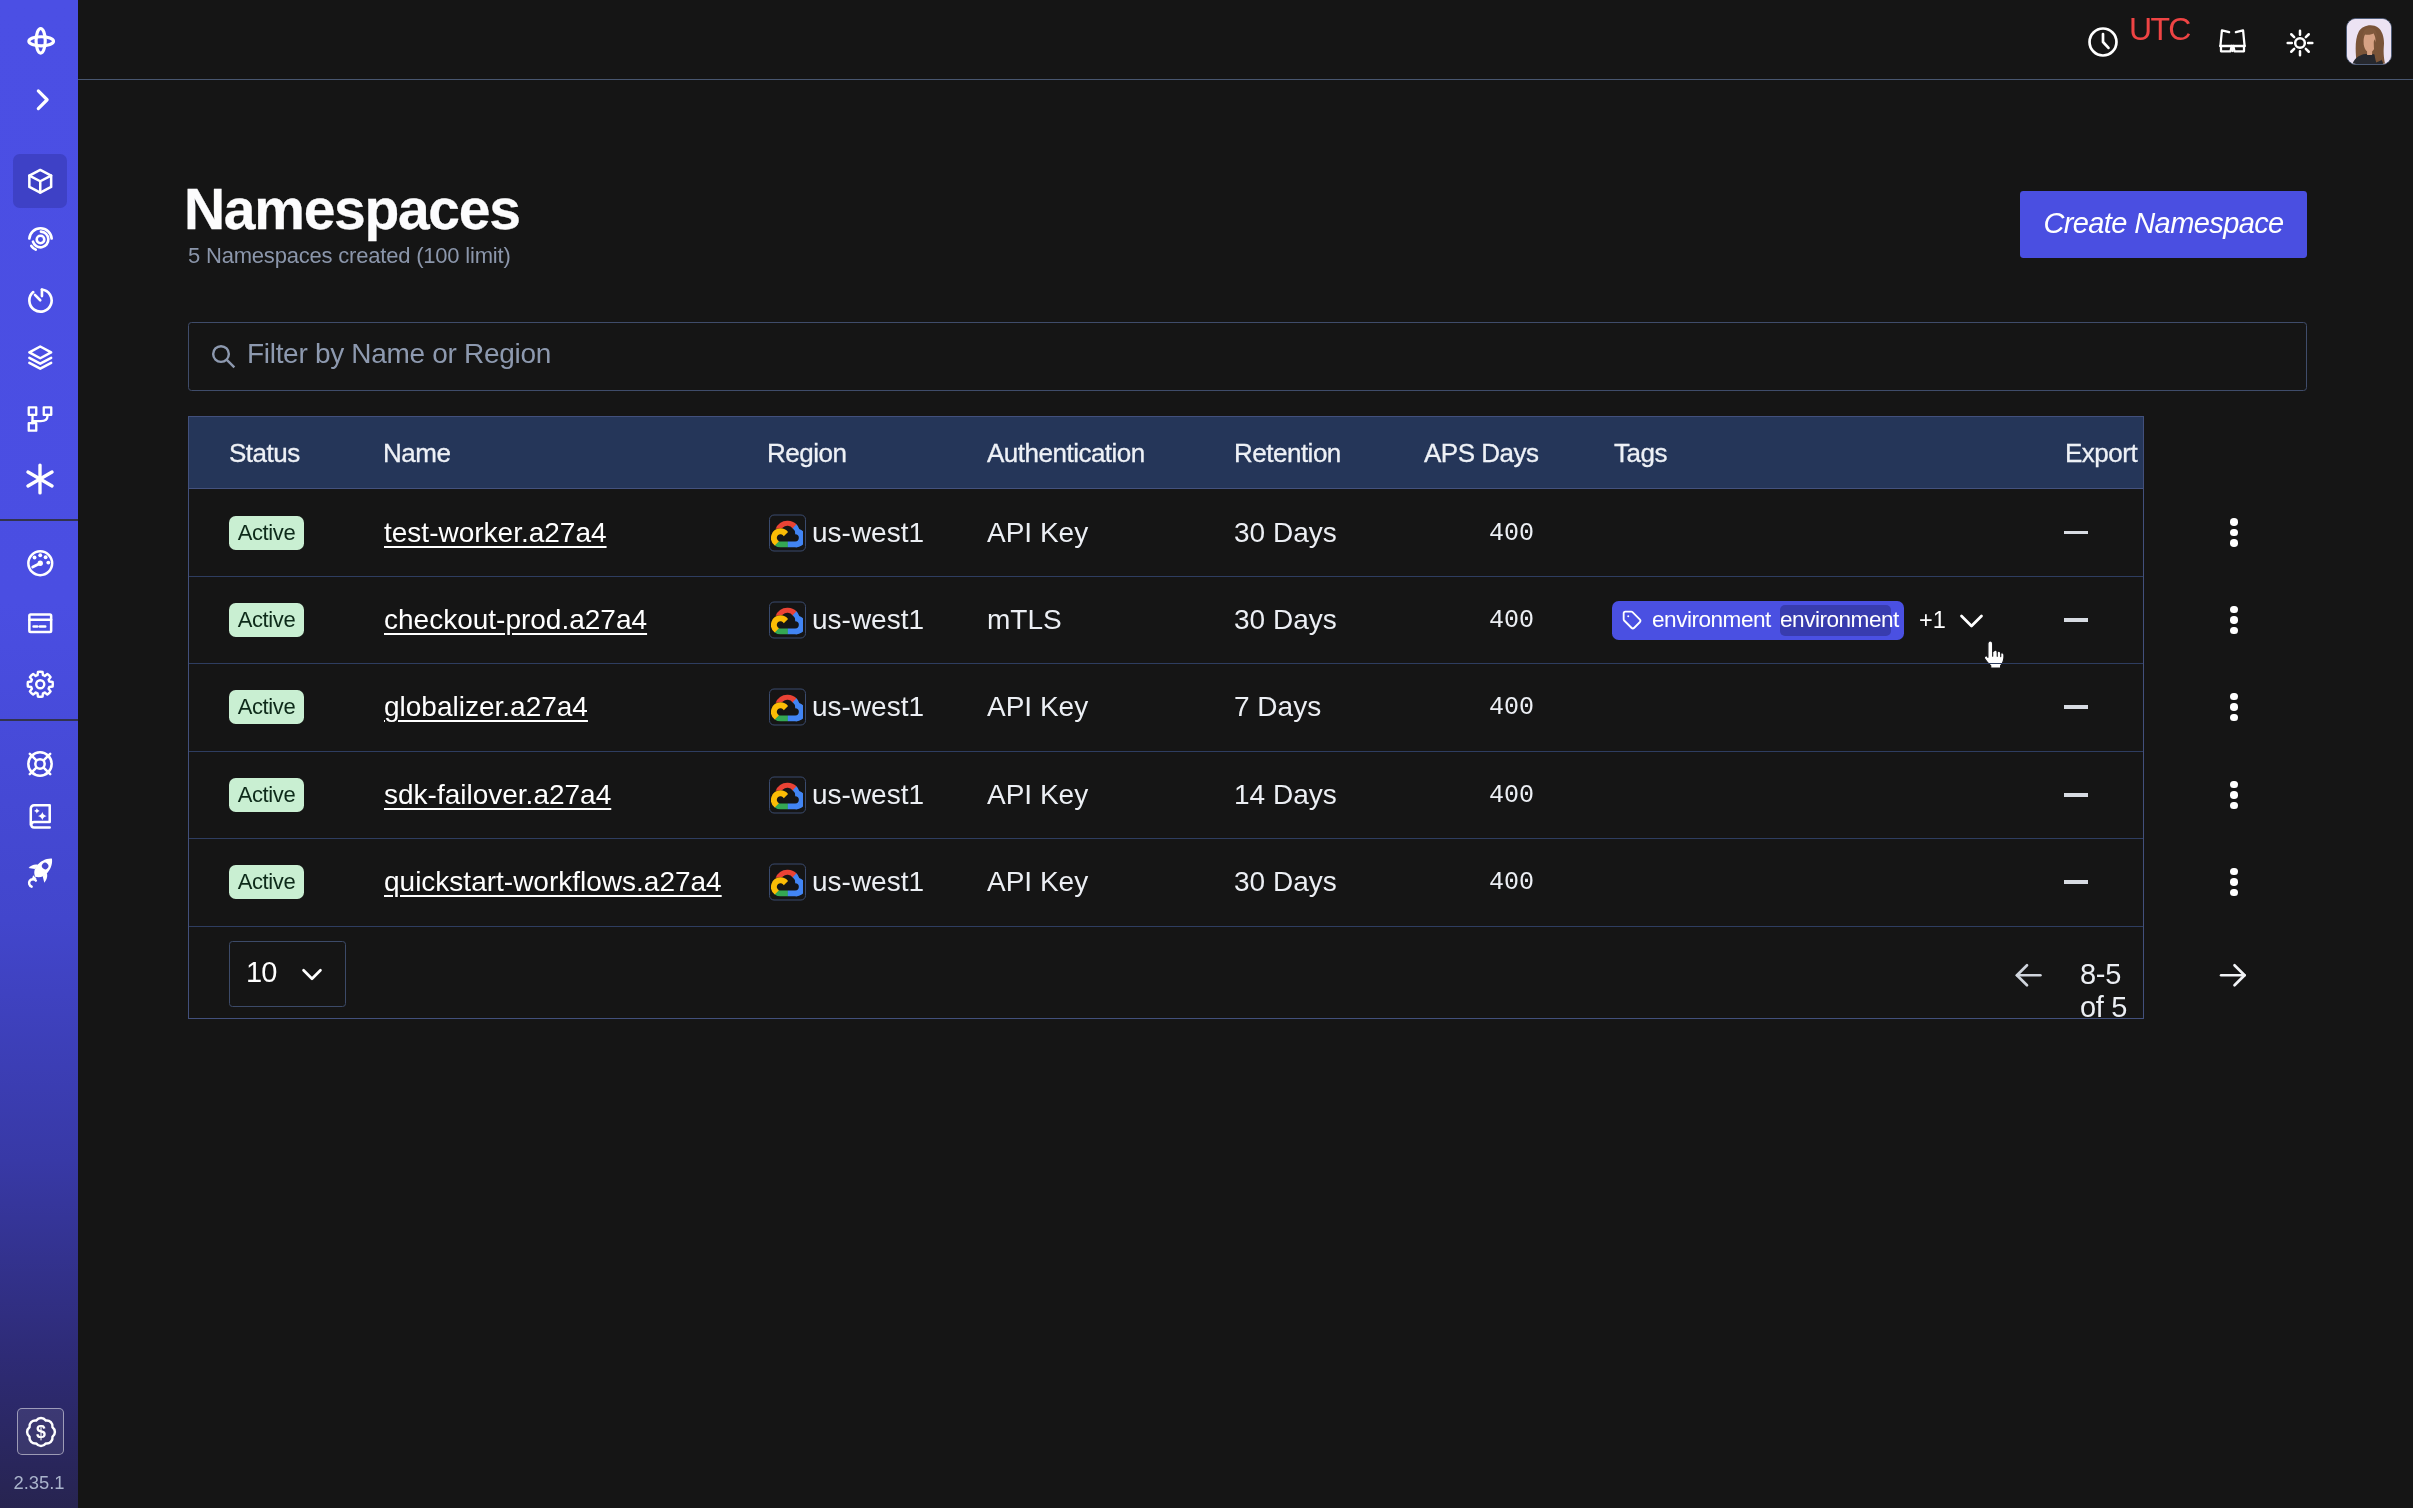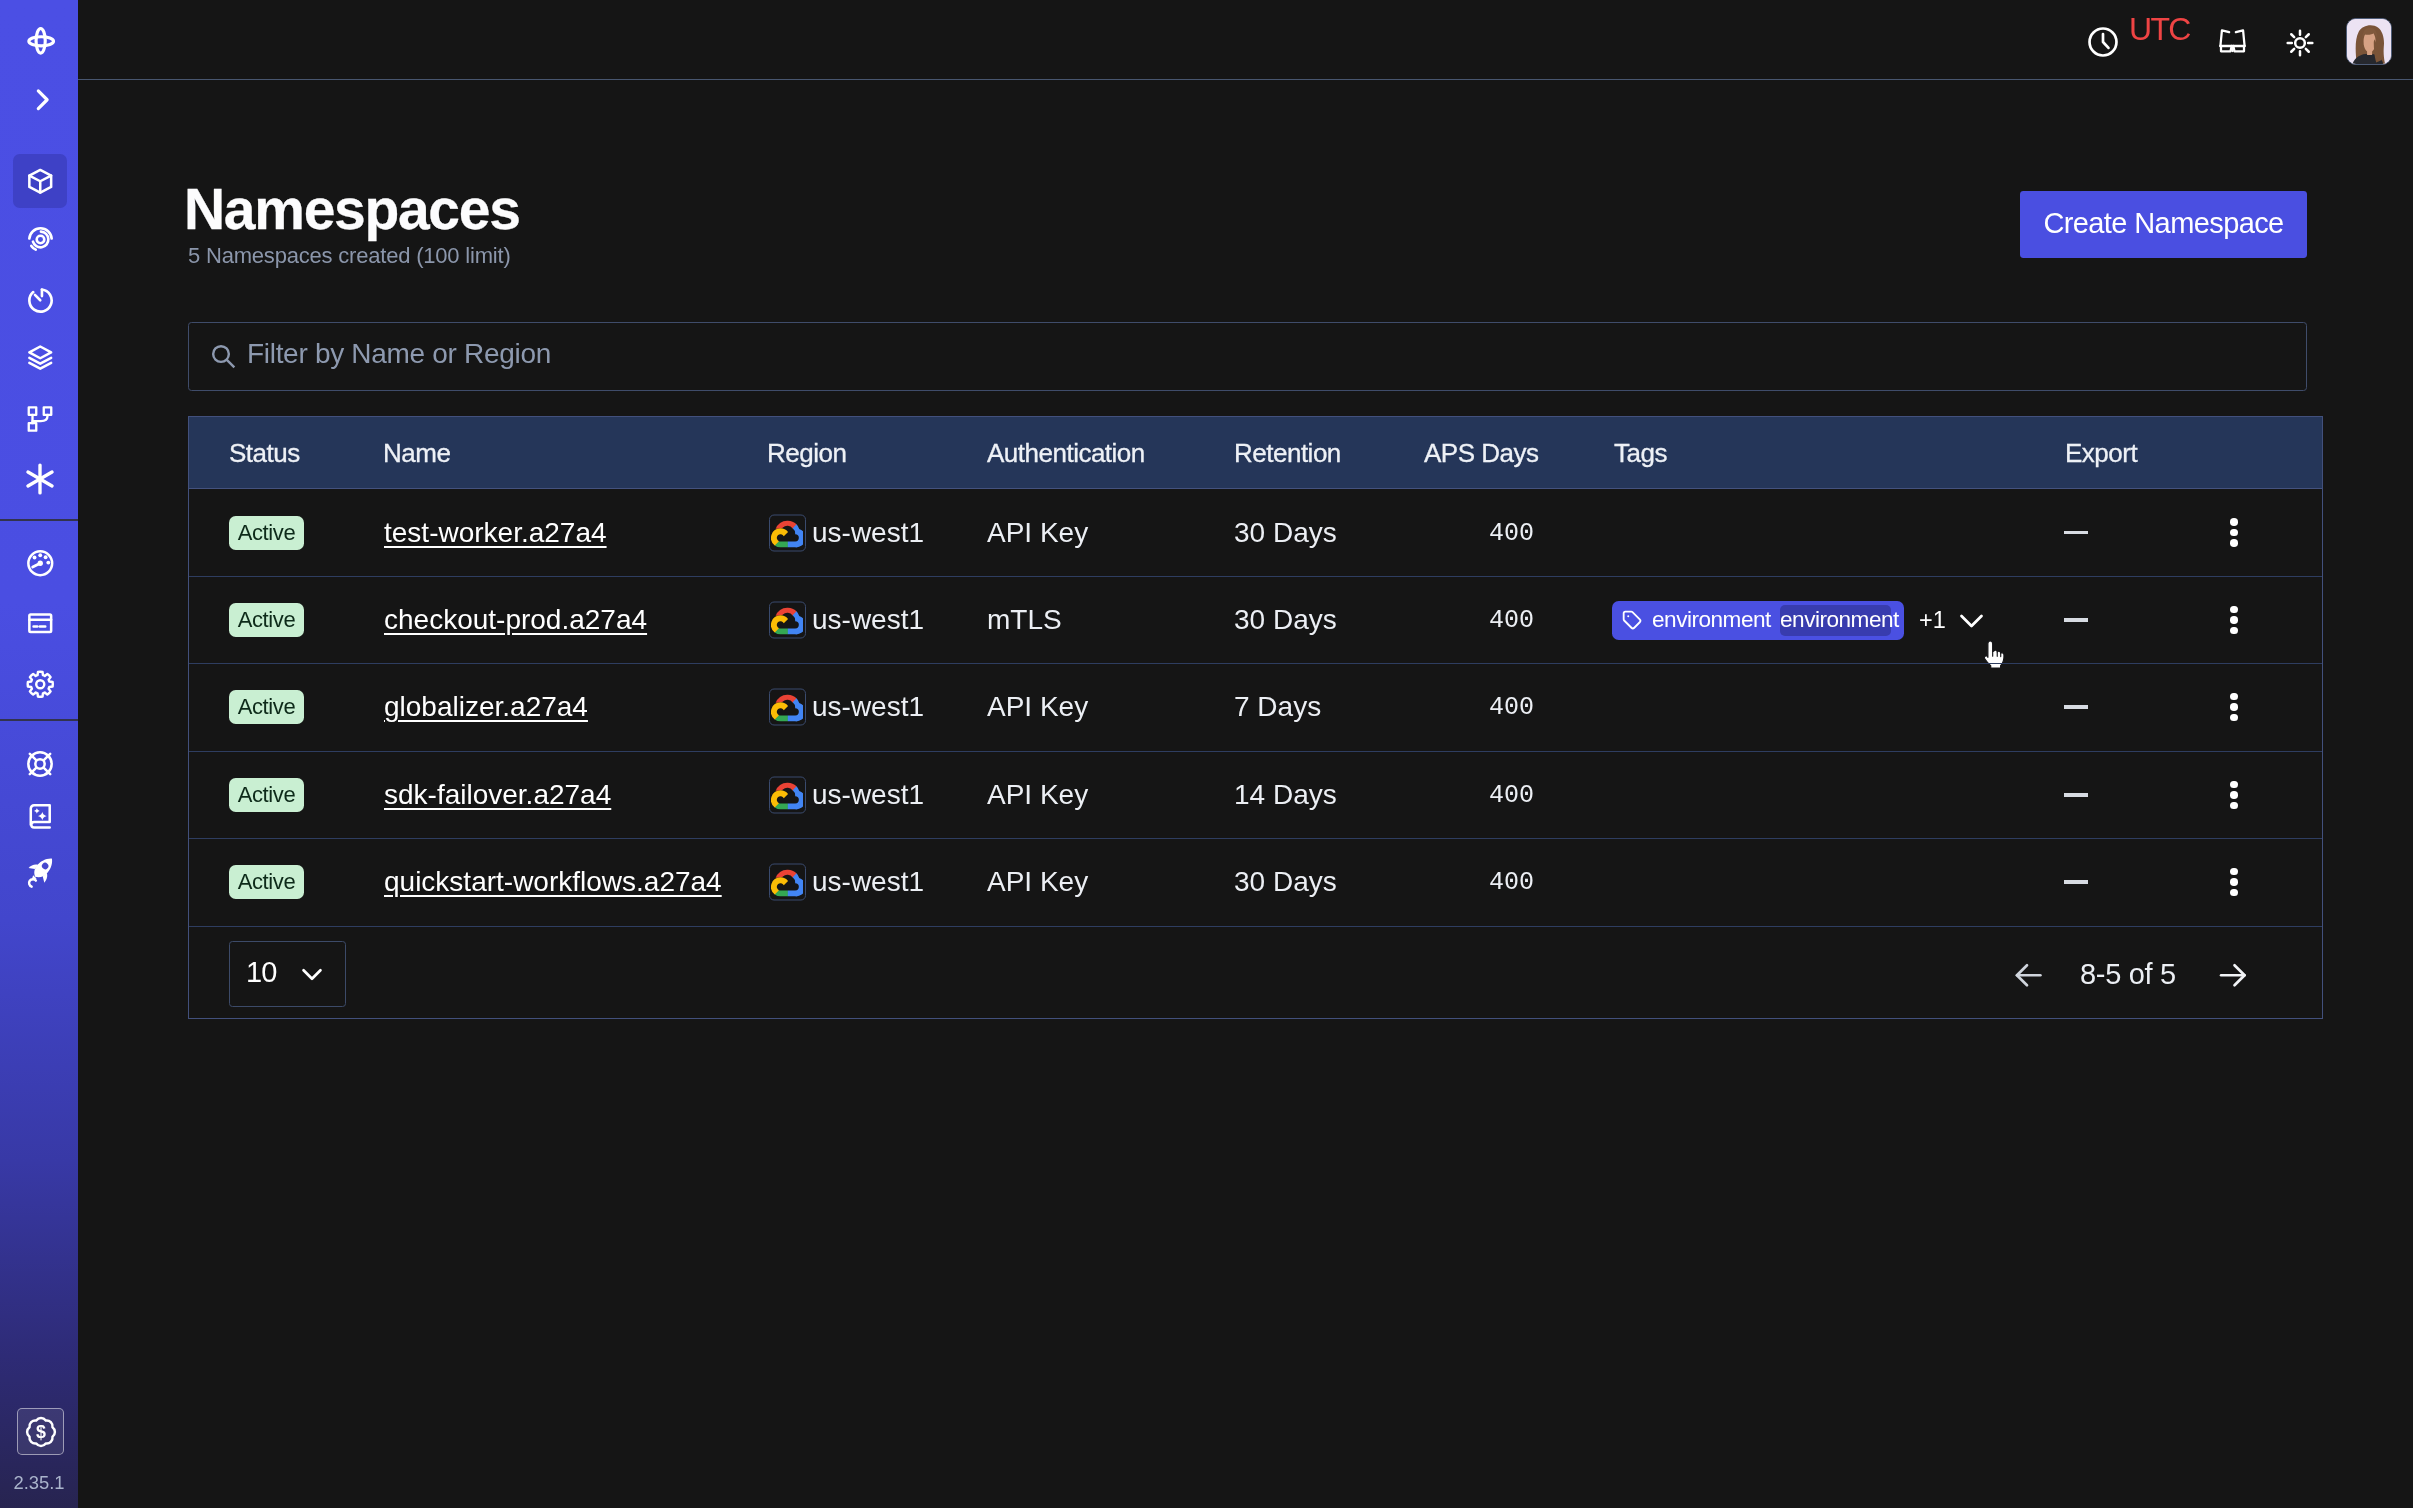--- a/index.html
+++ b/index.html
@@ -18,29 +18,29 @@
 
   
   #topbar { position:absolute; left:78px; top:0; width:2336px; height:80px;
     border-bottom:1.7px solid #48566f; }
   #utc { position:absolute; left:2129px; top:11px; font-size:32px; color:#ef4444; letter-spacing:-1.7px; }
 
   
   #h1 { position:absolute; left:184px; top:176px; font-size:57px; font-weight:700; color:#fcfcfd; letter-spacing:-1.3px; -webkit-text-stroke:0.3px #fcfcfd; }
   #sub { position:absolute; left:188px; top:243px; font-size:22px; letter-spacing:-0.2px; color:#8b96ab; }
   #createbtn { position:absolute; left:2020px; top:191px; width:287px; height:67px; background:#4a4fe1;
-    border-radius:3.4px; color:#fff; font-size:29px; letter-spacing:-0.6px; text-align:center; line-height:65px; }
+    border-radius:3.4px; color:#fff; font-size:29px; letter-spacing:-0.6px; text-align:center; line-height:65px;font-style:italic; }
 
   
   #search { position:absolute; left:188px; top:322px; width:2119px; height:69px;
     border:1.7px solid #3f4c6a; border-radius:3.4px; }
   #search .ph { position:absolute; left:58px; top:15px; font-size:28px; letter-spacing:-0.3px; color:#8d99af; }
 
   
-  #table { position:absolute; left:188px; top:416px; width:2135px; height:603px;
+  #table { position:absolute; left:188px; top:416px; width:1956px; height:603px;
     border:1.7px solid #42507c; }
   #thead { position:absolute; left:0; top:0; width:100%; height:72px; background:#253659; border-bottom:1.7px solid #44527e; }
   .th { position:absolute; top:0; height:72px; line-height:72px; font-size:26px; letter-spacing:-0.5px; color:#eef1f6; font-weight:400; -webkit-text-stroke:0.3px #eef1f6; }
   .row { position:absolute; left:0; width:100%; height:87px; border-top:1.7px solid #2e3d60; }
   .cell { position:absolute; font-size:28px; color:#eceff4; top:50%; transform:translateY(-50%); white-space:nowrap; }
   .name { text-decoration:underline; text-underline-offset:4.2px; text-decoration-thickness:1.7px; color:#ffffff; }
   .badge { position:absolute; left:40px; top:50%; transform:translateY(-50%); width:75px; height:34px;
     background:#c9efd2; border-radius:6.7px; color:#0d2a19; font-size:22px; letter-spacing:-0.4px; text-align:center; line-height:34px; }
   .gcp { position:absolute; left:580px; top:50%; transform:translateY(-50%); width:37px; height:37px;
     border:1.7px solid #3a4b6e; border-radius:5px; }

